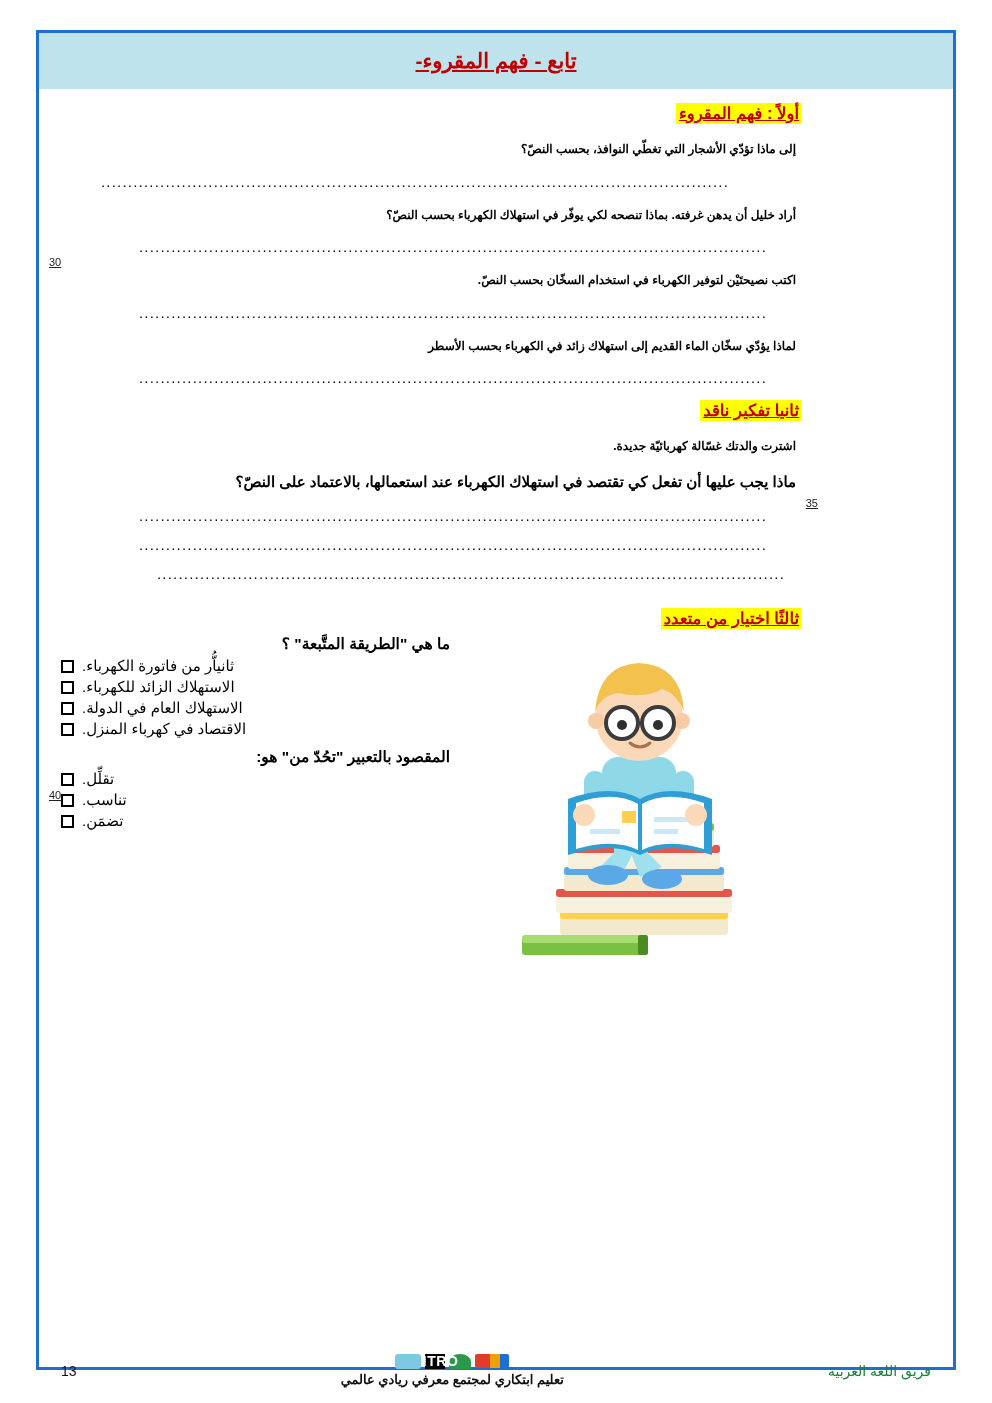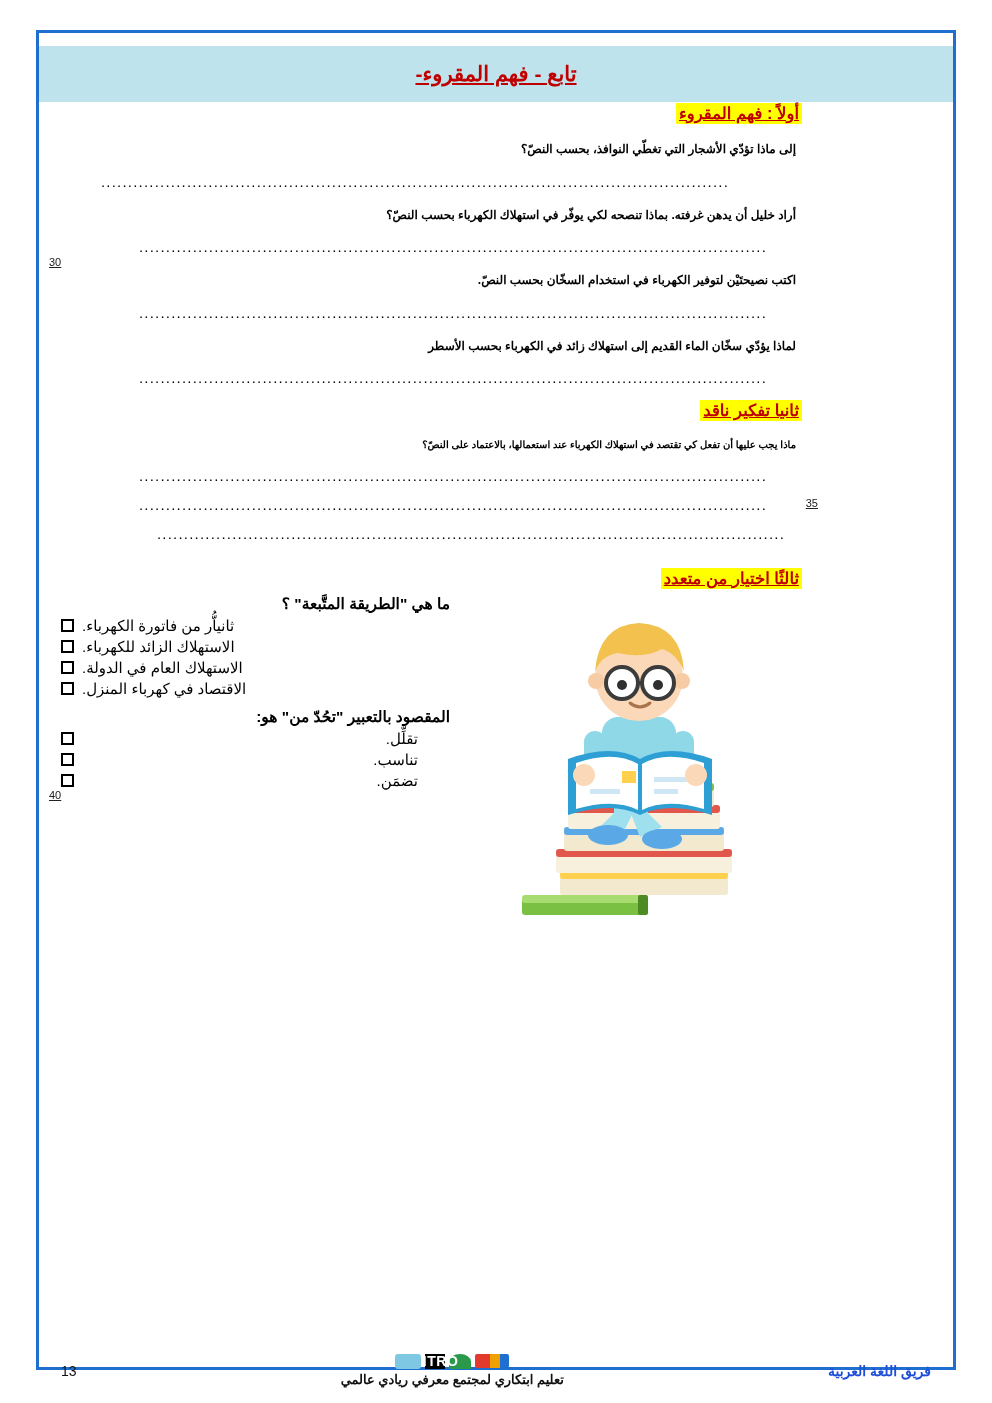--- a/index.html
+++ b/index.html
@@ -24,21 +24,21 @@
     width: 920px;
     height: 1340px;
     border: 3px solid #1f6fd0;
     background: #ffffff;
   }
 
   
   .title-banner {
     position: absolute;
     left: 39px;
-    top: 46px;
+    top: 33px;
     width: 914px;
     height: 56px;
     background: #bfe3ec;
     display: flex;
     align-items: center;
     justify-content: center;
   }
   .title-banner .title-text {
     font-size: 21px;
     font-weight: bold;
@@ -75,21 +75,21 @@
     position: relative;
     margin-top: 16px;
   }
   .q-text {
     text-align: right;
     font-size: 12px;
     font-weight: bold;
     line-height: 1.55;
     padding: 0 6px;
   }
-  .q-text.small { font-size: 10px; }
+  .q-text.small { font-size: 15px; }
 
   .dots {
     direction: ltr;
     text-align: left;
     font-size: 15px;
     letter-spacing: 1.2px;
     color: #000;
     margin-top: 14px;
     padding-left: 40px;
     padding-right: 28px;
@@ -143,21 +143,21 @@
     width: 13px; height: 13px;
     border: 2px solid #000;
     background: #fff;
     flex: 0 0 auto;
   }
   .choice .label {
     font-size: 15px;
     text-align: right;
   }
   .mcq-question.second { margin-top: 10px; }
-  .choice.indented { padding-right: 40px; justify-content: space-between; }
+  .choice.indented { padding-right: 40px; }
 
   
   .illus {
     width: 330px;
     height: 360px;
     position: relative;
     margin-top: 4px;
   }
 
   
@@ -166,23 +166,23 @@
     left: 39px;
     bottom: 3px;
     width: 914px;
     height: 58px;
     display: flex;
     align-items: center;
     justify-content: space-between;
     padding: 0 22px;
   }
   .footer-right {
-    color: #1d4ed8;
+    color: #15803d;
     font-size: 14px;
-    font-weight: bold;
+    font-weight: normal;
   }
   .footer-center {
     text-align: center;
     font-size: 13px;
     font-weight: bold;
     color: #111;
     line-height: 1.3;
   }
   .footer-page {
     font-size: 14px;
@@ -233,20 +233,21 @@
   <div class="q-row">
     <div class="q-text">لماذا يؤدّي سخّان الماء القديم إلى استهلاك زائد في الكهرباء بحسب الأسطر</div>
     <div class="dots indent1">.....................................................................................................................</div>
   </div>
 
   <div class="section-head">
     <span>ثانيا تفكير ناقد</span>
   </div>
 
   <div class="q-row">
+    <div class="q-text">اشترت والدتك غسّالة كهربائيّة جديدة.</div>
     <div class="q-text small" style="margin-top:14px;">ماذا يجب عليها أن تفعل كي تقتصد في استهلاك الكهرباء عند استعمالها، بالاعتماد على النصّ؟</div>
     <div class="dots indent1">.....................................................................................................................</div>
     <div class="dots indent1" style="margin-top:12px;">.....................................................................................................................</div>
     <div class="dots indent2" style="margin-top:12px;">.....................................................................................................................</div>
   </div>
 
   <div class="section-head" style="margin-top:26px;">
     <span>ثالثًا اختيار من متعدد</span>
   </div>
 

